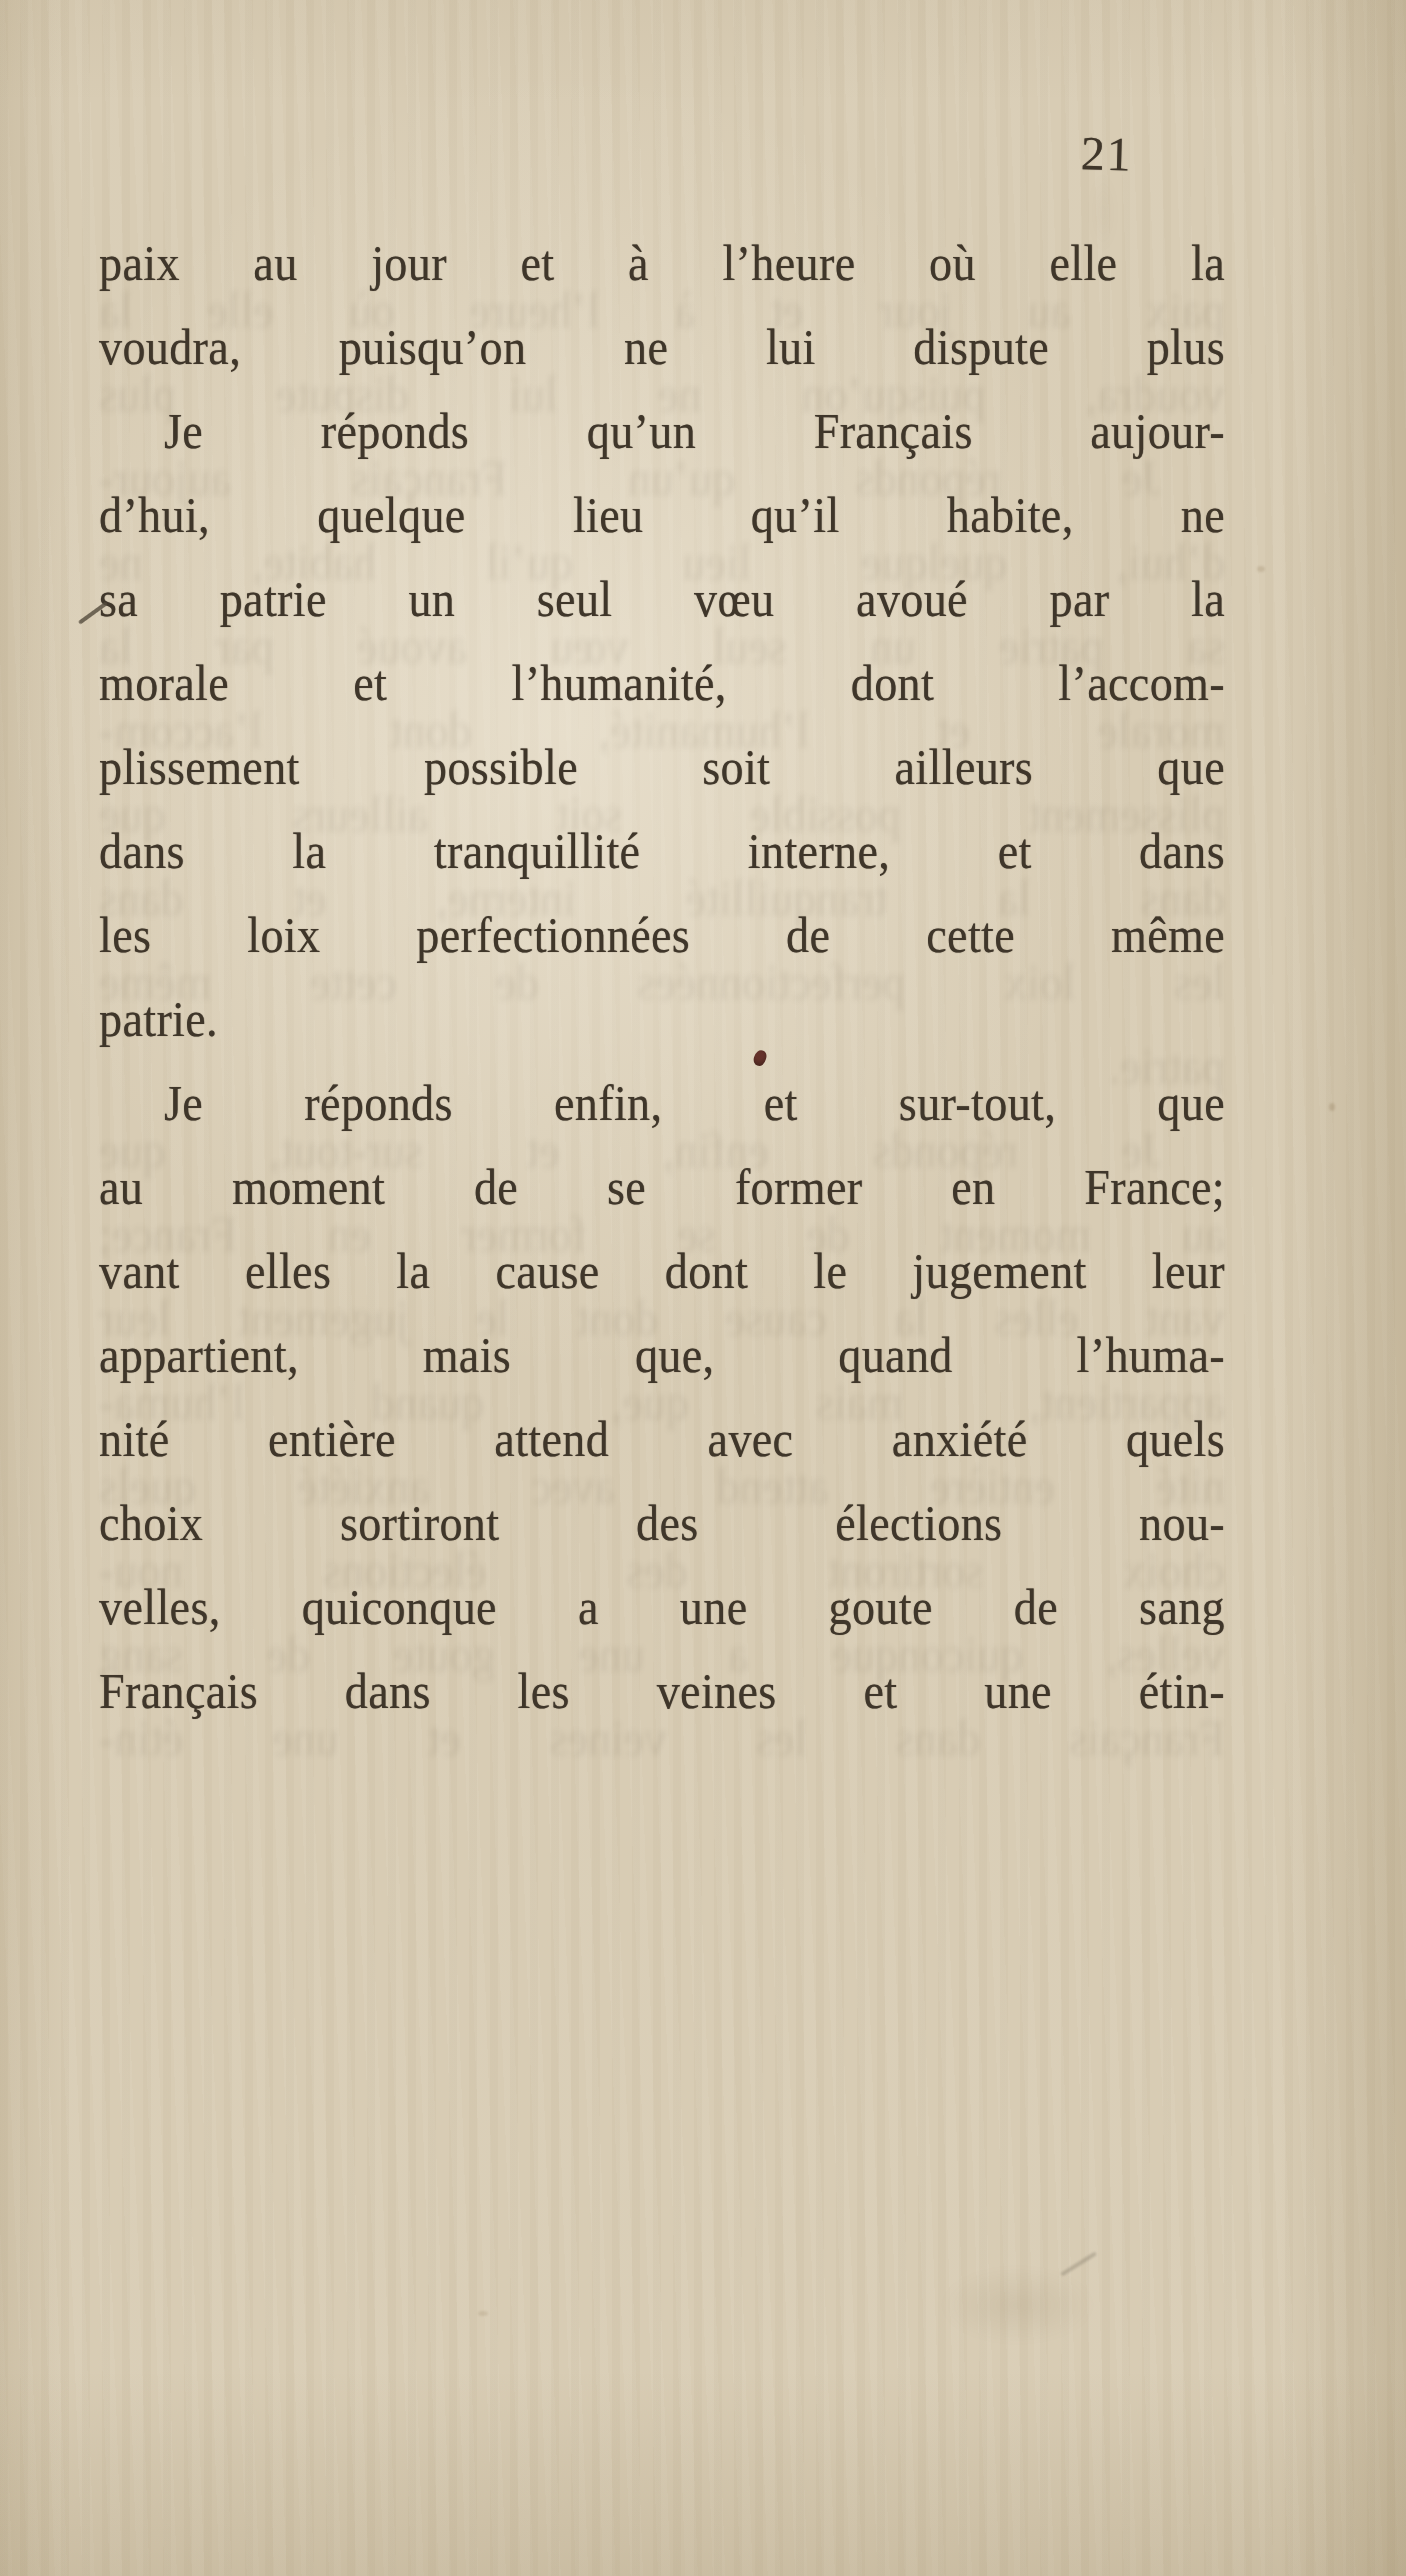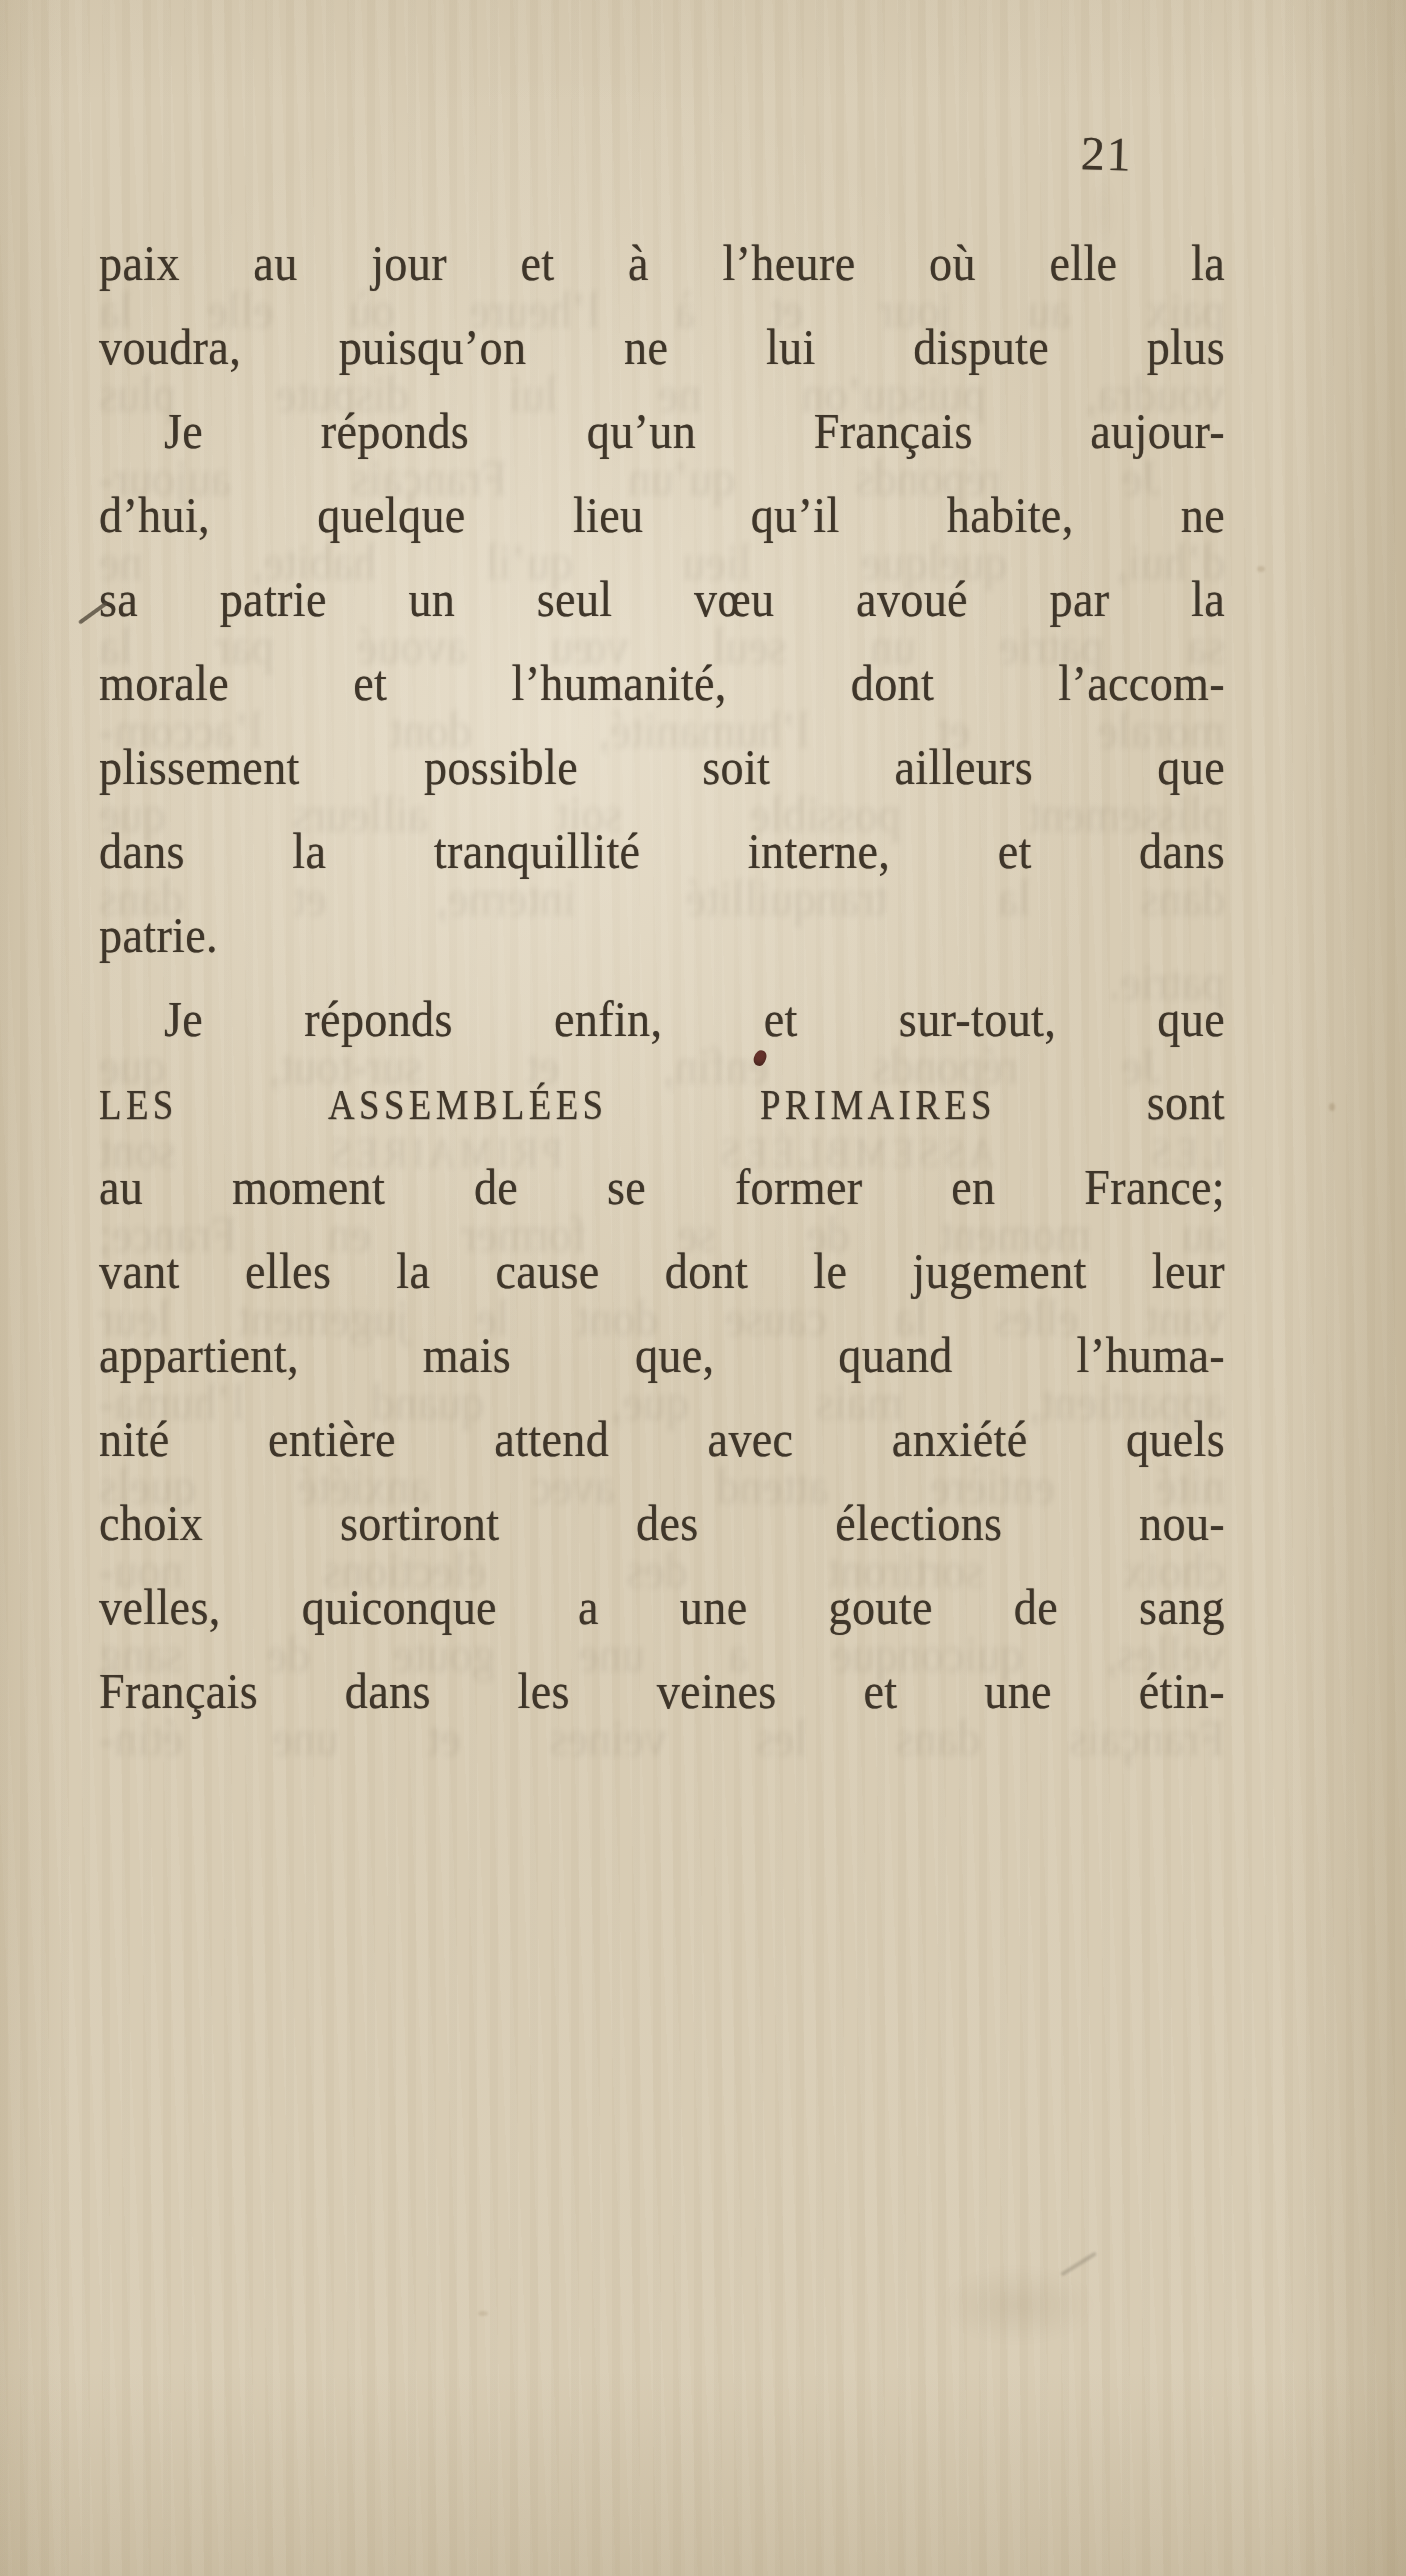--- a/index.html
+++ b/index.html
@@ -108,31 +108,31 @@
         <span class="ink"><span class="seg-normal">morale et l’humanité, dont l’accom-</span></span>
       </div>
       <div class="line justify">
         <span class="ghost"><span class="seg-normal">plissement possible soit ailleurs que</span></span>
         <span class="ink"><span class="seg-normal">plissement possible soit ailleurs que</span></span>
       </div>
       <div class="line justify">
         <span class="ghost"><span class="seg-normal">dans la tranquillité interne, et dans</span></span>
         <span class="ink"><span class="seg-normal">dans la tranquillité interne, et dans</span></span>
       </div>
+      <div class="line justify">
+        <span class="ghost"><span class="seg-normal">les loix perfectionnées de cette même</span></span>
+        <span class="ink"><span class="seg-normal">les loix perfectionnées de cette même</span></span>
+      </div>
       <div class="line">
         <span class="ghost"><span class="seg-normal">patrie.</span></span>
         <span class="ink"><span class="seg-normal">patrie.</span></span>
       </div>
       <div class="line justify indent">
         <span class="ghost"><span class="seg-normal">Je réponds enfin, et sur-tout, que</span></span>
         <span class="ink"><span class="seg-normal">Je réponds enfin, et sur-tout, que</span></span>
-      </div>
-      <div class="line justify">
-        <span class="ghost"><span class="seg-caps">LES ASSEMBLÉES PRIMAIRES</span> <span class="seg-normal">sont</span></span>
-        <span class="ink"><span class="seg-caps">LES ASSEMBLÉES PRIMAIRES</span> <span class="seg-normal">sont</span></span>
       </div>
       <div class="line justify">
         <span class="ghost"><span class="seg-normal">au moment de se former en France;</span></span>
         <span class="ink"><span class="seg-normal">au moment de se former en France;</span></span>
       </div>
       <div class="line justify">
         <span class="ghost"><span class="seg-normal">vant elles la cause dont le jugement leur</span></span>
         <span class="ink"><span class="seg-normal">vant elles la cause dont le jugement leur</span></span>
       </div>
       <div class="line justify">

